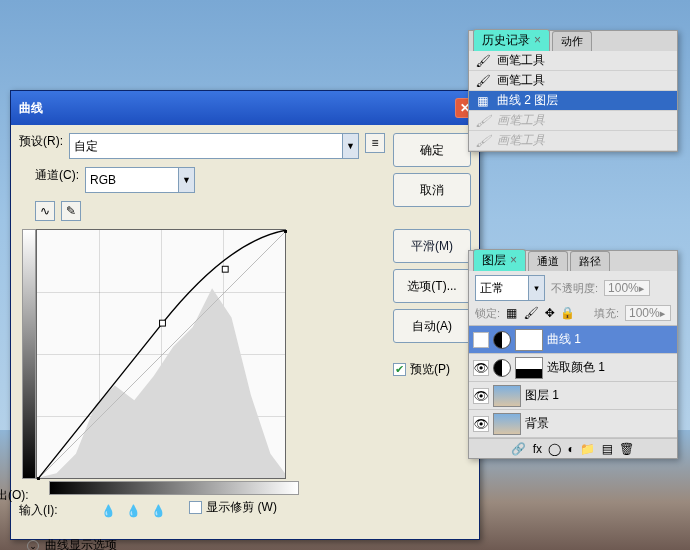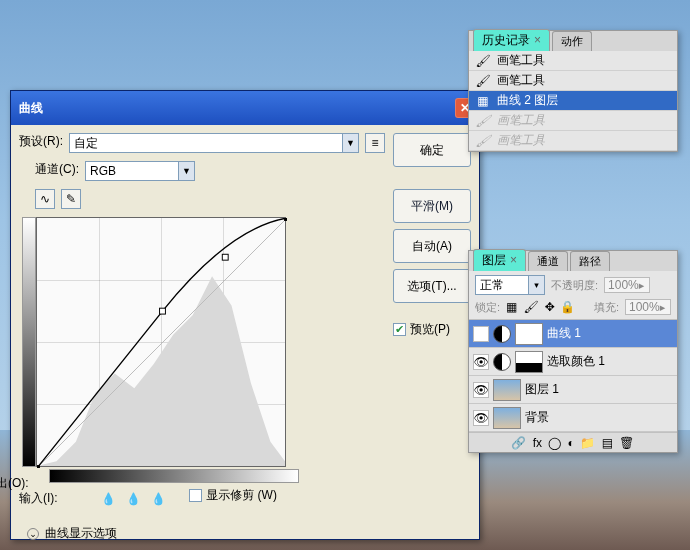--- a/index.html
+++ b/index.html
@@ -9,21 +9,21 @@
 
 .dialog { position: absolute; left: 10px; top: 90px; width: 470px; height: 450px; background: #ece9d8; border: 1px solid #0a246a; box-shadow: 2px 2px 6px rgba(0,0,0,.4); }
 .titlebar { height: 34px; background: linear-gradient(#3a74e0, #1d4fbf); color: #fff; display: flex; align-items: center; padding: 0 4px 0 8px; font-weight: bold; text-align: center; }
 .titlebar .spacer { flex: 1; }
 .close-btn { width: 20px; height: 20px; background: #e35b3b; border: 1px solid #fff3; color: #fff; font-weight: bold; display: flex; align-items: center; justify-content: center; border-radius: 3px; cursor: pointer; }
 .dlg-body { padding: 8px; display: flex; gap: 8px; }
 .dlg-left { flex: 1; }
 .dlg-right { width: 78px; display: flex; flex-direction: column; gap: 6px; }
 .row { display: flex; align-items: flex-start; gap: 6px; margin-bottom: 8px; }
 .row label { white-space: nowrap; }
-.select { flex: 1; height: 20px; border: 1px solid #7f9db9; background: #fff; display: flex; align-items: center; padding: 0 4px; position: relative; }
+.select { flex: 1; height: 20px; border: 1px solid #7f9db9; background: #fff; display: flex; align-items: center; padding: 12px 4px; position: relative; }
 .select .arrow { position: absolute; right: 0; top: 0; width: 16px; height: 100%; background: #dbe4ef; border-left: 1px solid #7f9db9; display: flex; align-items: center; justify-content: center; }
 .small-btn { width: 20px; height: 20px; border: 1px solid #7f9db9; background: #f4f3ee; display: inline-flex; align-items: center; justify-content: center; cursor: pointer; }
 .channel-row { margin-left: 16px; }
 .curve-tools { margin-left: 16px; }
 .curve-area { position: relative; margin-left: 3px; display: flex; }
 .v-gradient { width: 14px; height: 250px; background: linear-gradient(#fff, #000); border: 1px solid #999; }
 .grid-wrap { position: relative; }
 .grid { width: 250px; height: 250px; border: 1px solid #666; background: #fafafa; position: relative; }
 .gl-v { position: absolute; top: 0; bottom: 0; width: 1px; background: rgba(0,0,0,.12); }
 .gl-h { position: absolute; left: 0; right: 0; height: 1px; background: rgba(0,0,0,.12); }
@@ -150,24 +150,25 @@
         </span>
       </div>
       <div class="display-opts">
         <span class="expand-chev">⌄</span>
         <span>曲线显示选项</span>
       </div>
     </div>
 
     <div class="dlg-right">
       <button class="btn">确定</button>
+      <button class="btn">取消</button>
       <div style="height:10px"></div>
       <button class="btn disabled">平滑(M)</button>
+      <button class="btn">选项(T)...</button>
       <button class="btn">自动(A)</button>
-      <button class="btn">选项(T)...</button>
       <div style="height:6px"></div>
       <div style="display:flex;align-items:center;gap:4px">
         <span class="chk">✔</span>
         <span>预览(P)</span>
       </div>
     </div>
   </div>
 </div>
 
 <div class="history-panel">

